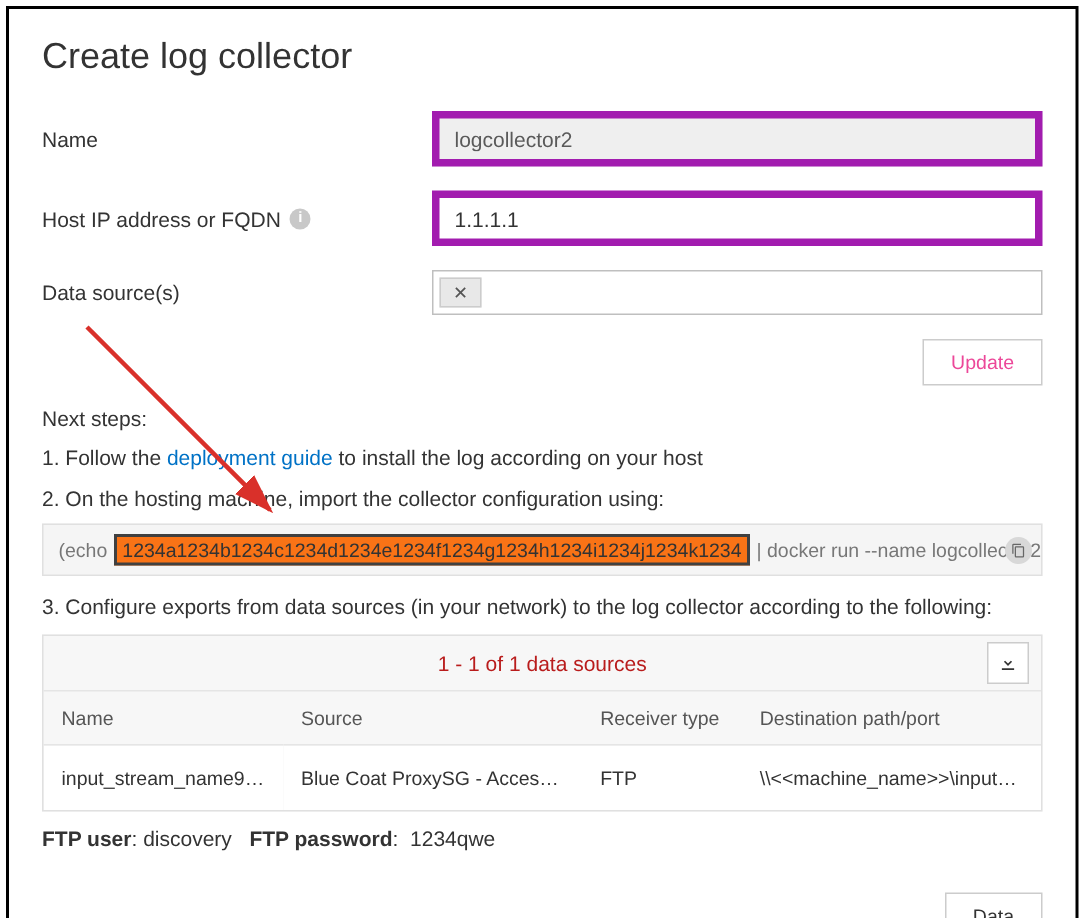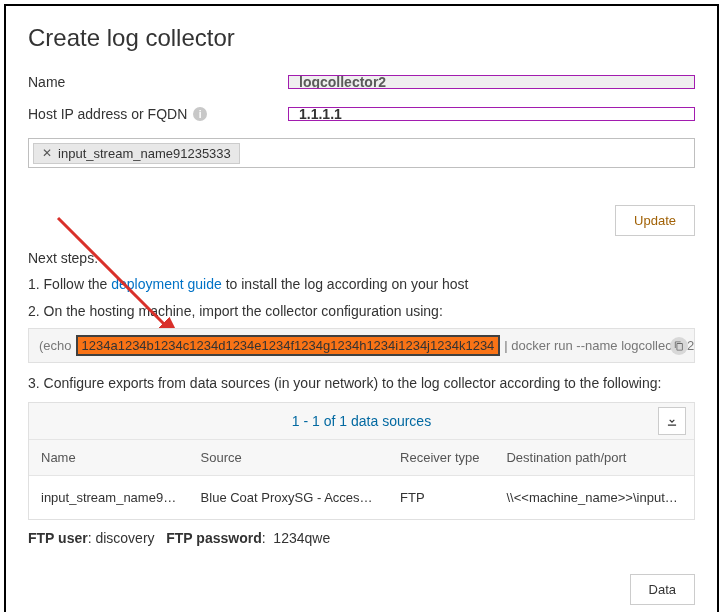--- a/index.html
+++ b/index.html
@@ -42,27 +42,26 @@
     border-radius: 50%;
     background: #c8c8c8;
     color: #fff;
     font-size: 10px;
     align-items: center;
     justify-content: center;
     font-weight: bold;
   }
   .text-input {
     flex: 1;
-    height: 14px;
-    border: 1px solid #a21caf;
+    height: 37px;
+    border: 5px solid #a21caf;
     padding: 0 10px;
     font-size: 14px;
     color: #333;
     background: #fff;
-    font-weight: bold;
   }
   .text-input.readonly {
     background: #efefef;
     color: #5a5a5a;
   }
   .tag-container {
     flex: 1;
     min-height: 30px;
     border: 1px solid #bfbfbf;
     background: #fff;
@@ -91,21 +90,21 @@
     margin: 6px 0 14px 0;
   }
   .btn {
     border: 1px solid #ccc;
     background: #fff;
     padding: 7px 18px;
     font-size: 13px;
     cursor: pointer;
     color: #333;
   }
-  .btn.disabled { color: #a16207; cursor: default; margin-top: 21px; }
+  .btn.disabled { color: #ec4899; cursor: default; }
   .section-header {
     font-size: 14px;
     margin: 4px 0 8px 0;
   }
   .step {
     font-size: 14px;
     margin: 6px 0;
     line-height: 1.5;
   }
   .link { color: #0072c6; cursor: pointer; }
@@ -145,21 +144,21 @@
     background: #f7f7f7;
     margin: 8px 0 10px 0;
   }
   .table-top {
     display: flex;
     align-items: center;
     justify-content: center;
     position: relative;
     padding: 10px 8px;
     font-size: 14px;
-    color: #0369a1;
+    color: #b91c1c;
     border-bottom: 1px solid #e5e5e5;
   }
   .dl-btn {
     position: absolute;
     right: 8px;
     top: 50%; transform: translateY(-50%);
     width: 28px; height: 28px;
     border: 1px solid #ccc;
     background: #fff;
     display: flex; align-items: center; justify-content: center;
@@ -230,24 +229,24 @@
 
   <div class="form-row">
     <div class="form-label">
       <span>Host IP address or FQDN</span>
       <span class="help-icon">i</span>
     </div>
     <input class="text-input" type="text" value="1.1.1.1" style="">
   </div>
 
   <div class="form-row">
+    <div class="form-label">Data source(s)</div>
     <div class="tag-container">
       <span class="tag">
         <span class="x">✕</span>
-        <span>input_stream_name91235333</span>
       </span>
     </div>
   </div>
 
   <div class="btn-row">
     <button class="btn disabled">Update</button>
   </div>
 
   <div class="section-header">Next steps:</div>
 

